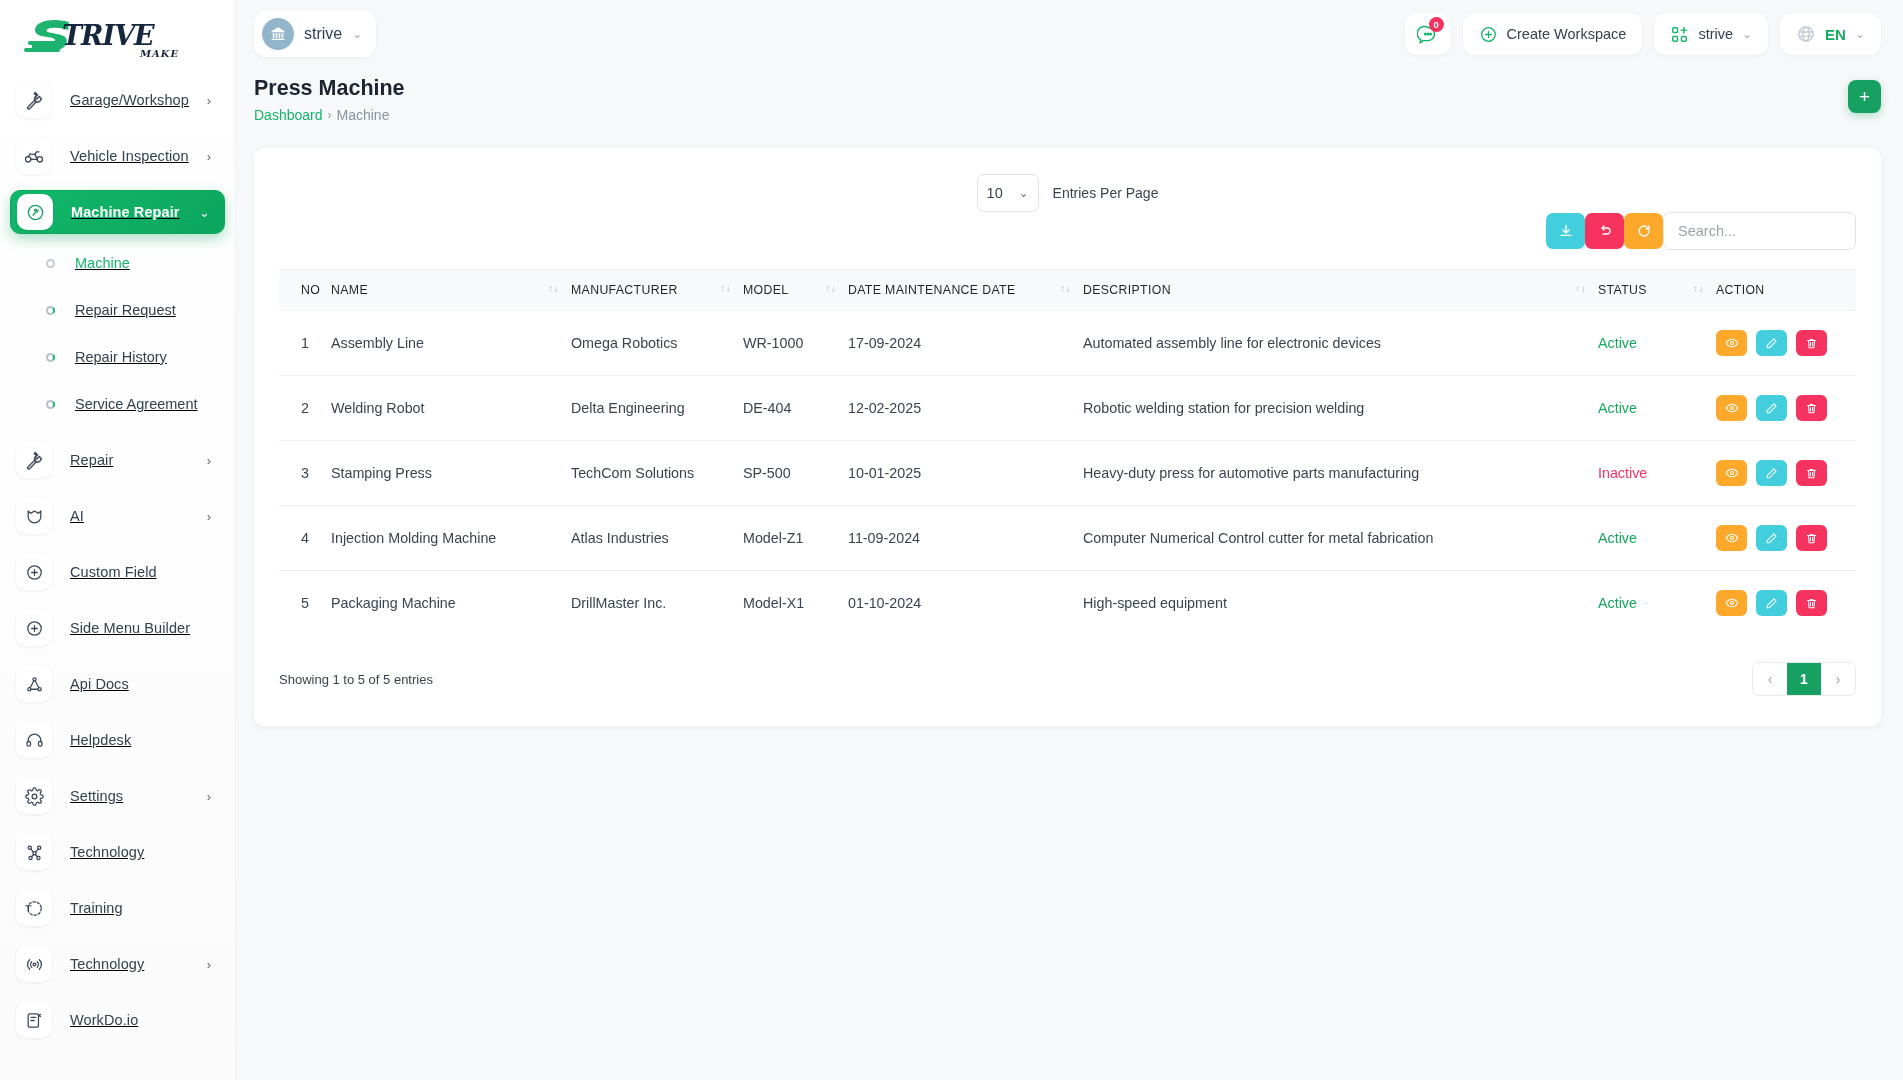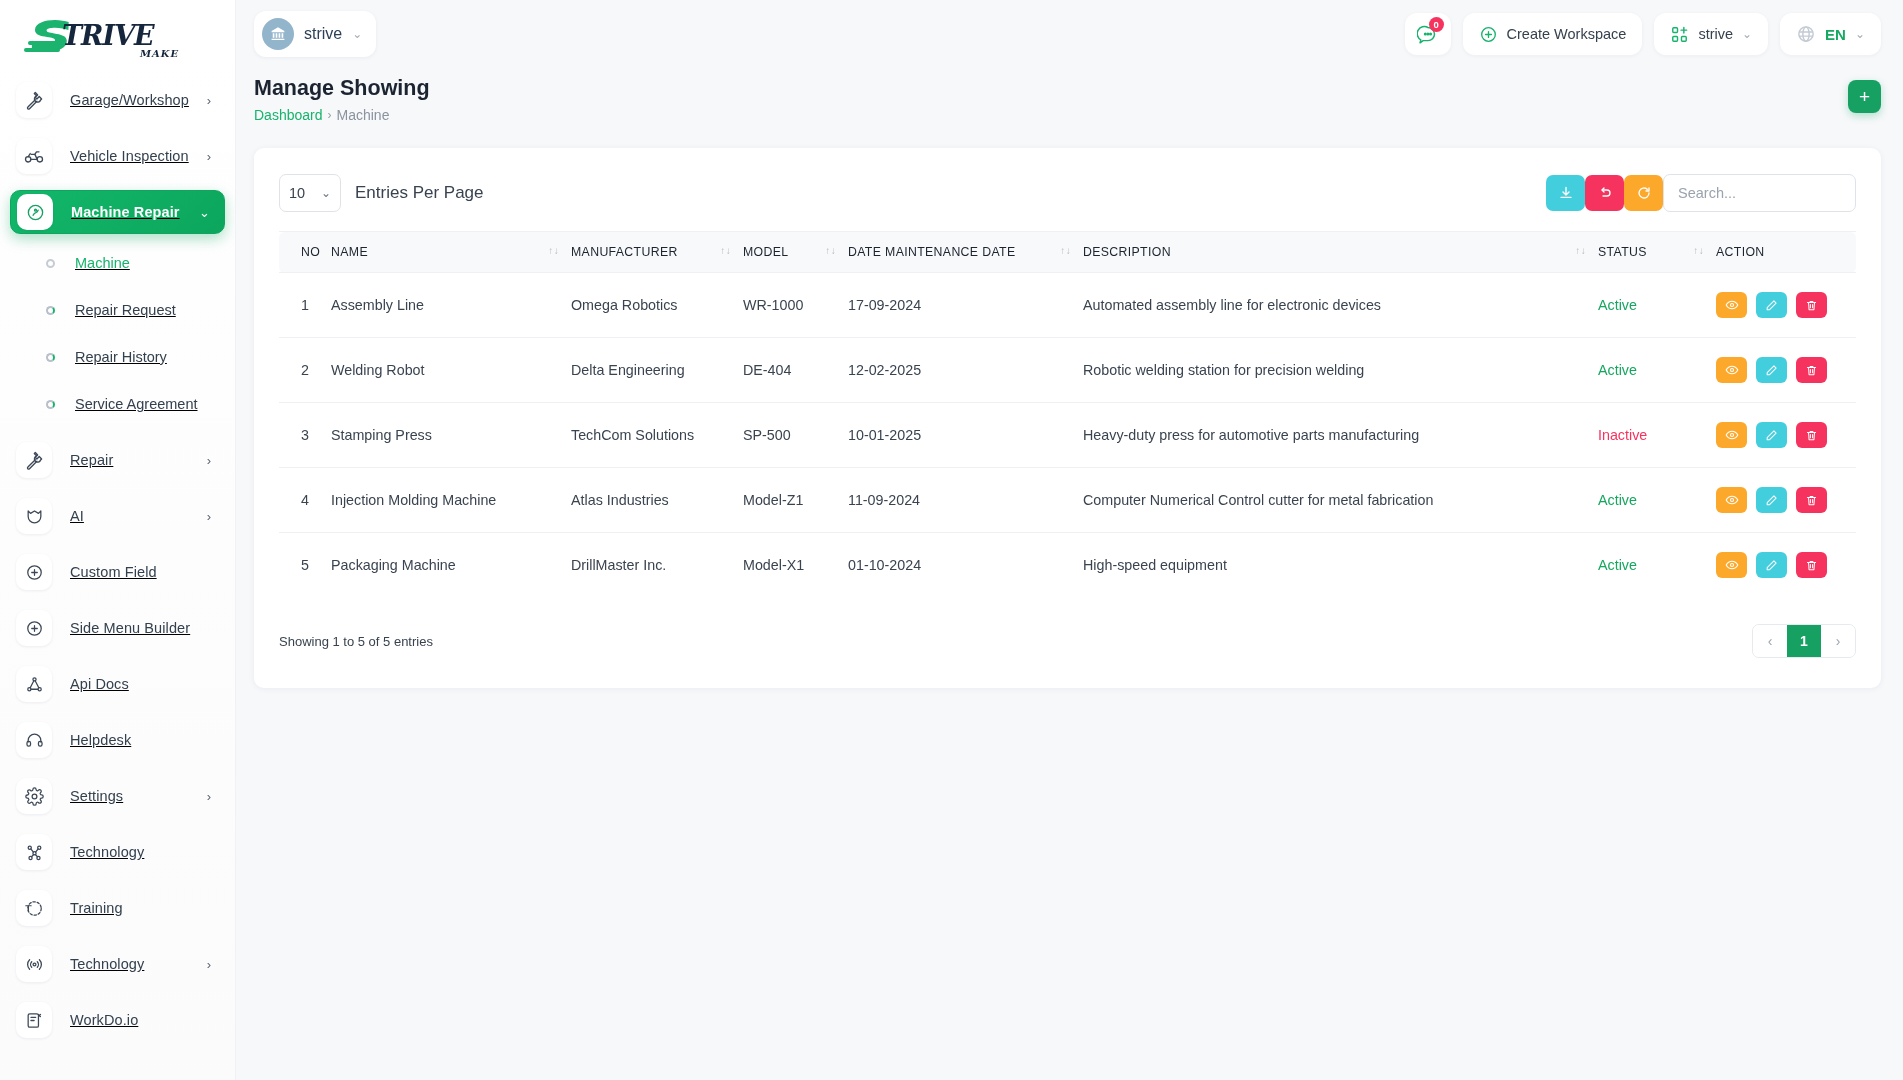--- a/index.html
+++ b/index.html
@@ -130,32 +130,32 @@
     box-shadow: 0 3px 9px rgba(16,161,99,.3);
   }
 
   
   .card {
     margin: 25px 22px 0 18px;
     background: #fff; border-radius: 10px;
     box-shadow: 0 1px 6px rgba(22,35,60,.06);
     padding: 26px 25px 30px 25px;
   }
-  .card-toolbar { display: flex; align-items: center; }
+  .card-toolbar { display: flex; align-items: center; flex-direction: column; }
   .per-page {
     display:flex; align-items:center; gap:14px;
   }
   .select-box {
     position: relative; width: 62px; height: 38px;
     border: 1px solid #dfe3e8; border-radius: 7px;
     display:flex; align-items:center; padding: 0 9px;
     font-size: 14.5px; color:#39434f; cursor:pointer;
   }
   .select-box .caret2 { margin-left:auto; color:#6c7683; font-size: 12px; }
-  .per-label { font-size: 17px; color:#394350; }
+  .per-label { font-size: 14px; color:#394350; }
 
   .toolbar-right { margin-left:auto; display:flex; align-items:center; gap: 0; }
   .sq-btn {
     width: 39px; height: 36px; border-radius: 7px; border:none;
     display:flex;align-items:center;justify-content:center; cursor:pointer;
   }
   .sq-teal { background:#43cedd; }
   .sq-pink { background:#f6335e; }
   .sq-amber{ background:#fca82b; }
   .search-input {
@@ -476,21 +476,21 @@
             <path d="M3.6 9.5h16.8M3.6 14.5h16.8"></path>
         </svg>
         <span class="lang-txt">EN</span>
         <span class="caret">⌄</span>
       </div>
 
     </div>
   </div>
 
   <div class="page-head">
-    <div class="page-title">Manage Showing</div>
+    <div class="page-title">Press Machine</div>
     <div class="crumb">
       <a>Dashboard</a>
       <span class="sep">›</span>
       <span class="cur">Machine</span>
     </div>
     <button class="add-btn">+</button>
   </div>
 
   <div class="card">
 

